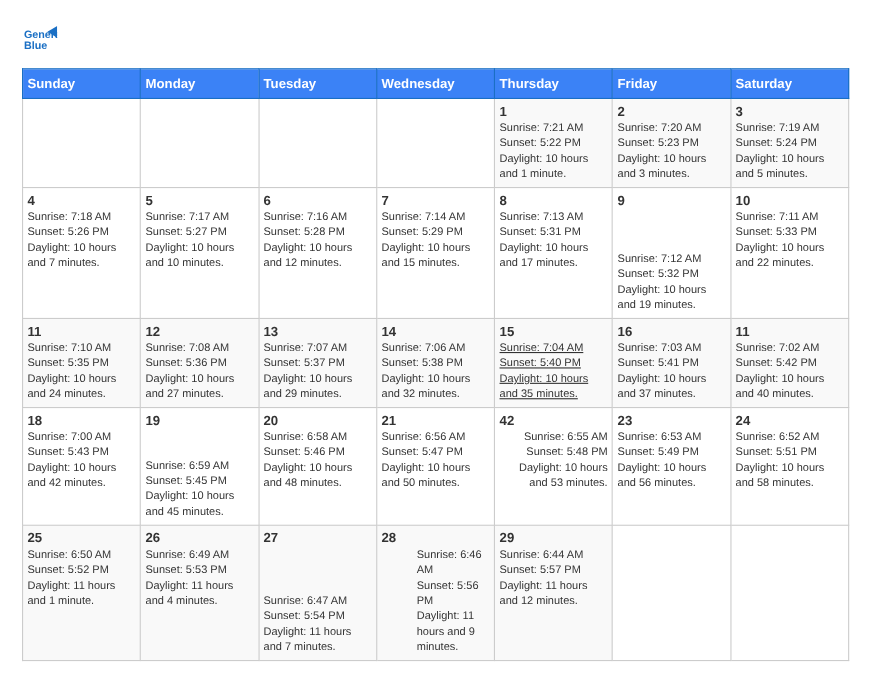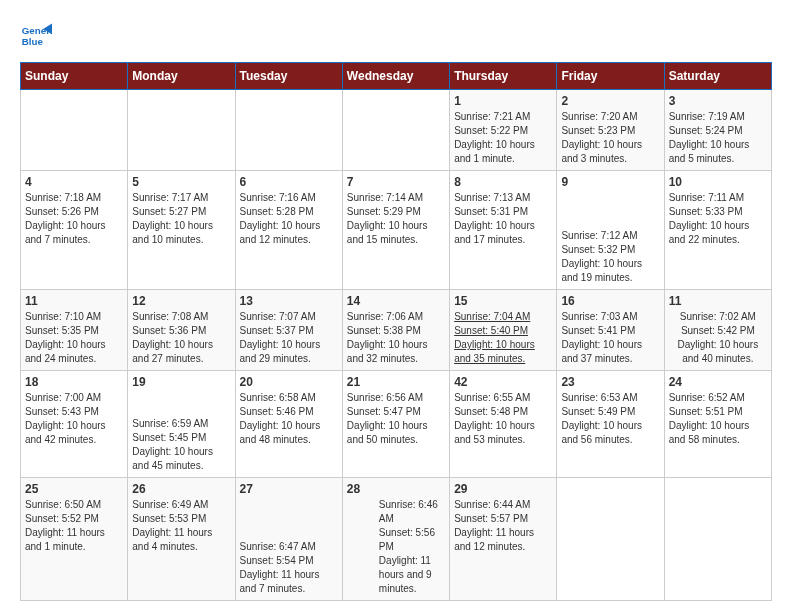--- a/index.html
+++ b/index.html
@@ -45,21 +45,21 @@
     .location {
       font-size: 14px;
       color: #555;
     }
     table {
       width: 100%;
       border-collapse: collapse;
       font-size: 11px;
     }
     thead tr th {
-      background-color: #7f1d1d;
+      background-color: #3b82f6;
       color: #fff;
       text-align: left;
       padding: 6px 4px;
       font-size: 12px;
       border: 1px solid #1a6fc4;
     }
     tbody tr td {
       border: 1px solid #ccc;
       vertical-align: top;
       padding: 4px;
@@ -222,21 +222,21 @@
 Daylight: 10 hours and 35 minutes.</div>
         </td>
         <td>
           <div class="day-num">16</div>
           <div class="day-info" style="white-space: pre-line;">Sunrise: 7:03 AM
 Sunset: 5:41 PM
 Daylight: 10 hours and 37 minutes.</div>
         </td>
         <td>
           <div class="day-num">11</div>
-          <div class="day-info" style="white-space: pre-line; text-align: center;">Sunrise: 7:02 AM
+          <div class="day-info" style="white-space: pre-line;">Sunrise: 7:02 AM
 Sunset: 5:42 PM
 Daylight: 10 hours and 40 minutes.</div>
         </td>
       </tr>
       <tr>
         <td>
           <div class="day-num">18</div>
           <div class="day-info" style="white-space: pre-line;">Sunrise: 7:00 AM
 Sunset: 5:43 PM
 Daylight: 10 hours and 42 minutes.</div>
@@ -254,21 +254,21 @@
 Daylight: 10 hours and 48 minutes.</div>
         </td>
         <td>
           <div class="day-num">21</div>
           <div class="day-info" style="white-space: pre-line;">Sunrise: 6:56 AM
 Sunset: 5:47 PM
 Daylight: 10 hours and 50 minutes.</div>
         </td>
         <td>
           <div class="day-num">42</div>
-          <div class="day-info" style="white-space: pre-line;">Sunrise: 6:55 AM
+          <div class="day-info" style="white-space: pre-line; text-align: right;">Sunrise: 6:55 AM
 Sunset: 5:48 PM
 Daylight: 10 hours and 53 minutes.</div>
         </td>
         <td>
           <div class="day-num">23</div>
           <div class="day-info" style="white-space: pre-line;">Sunrise: 6:53 AM
 Sunset: 5:49 PM
 Daylight: 10 hours and 56 minutes.</div>
         </td>
         <td>

